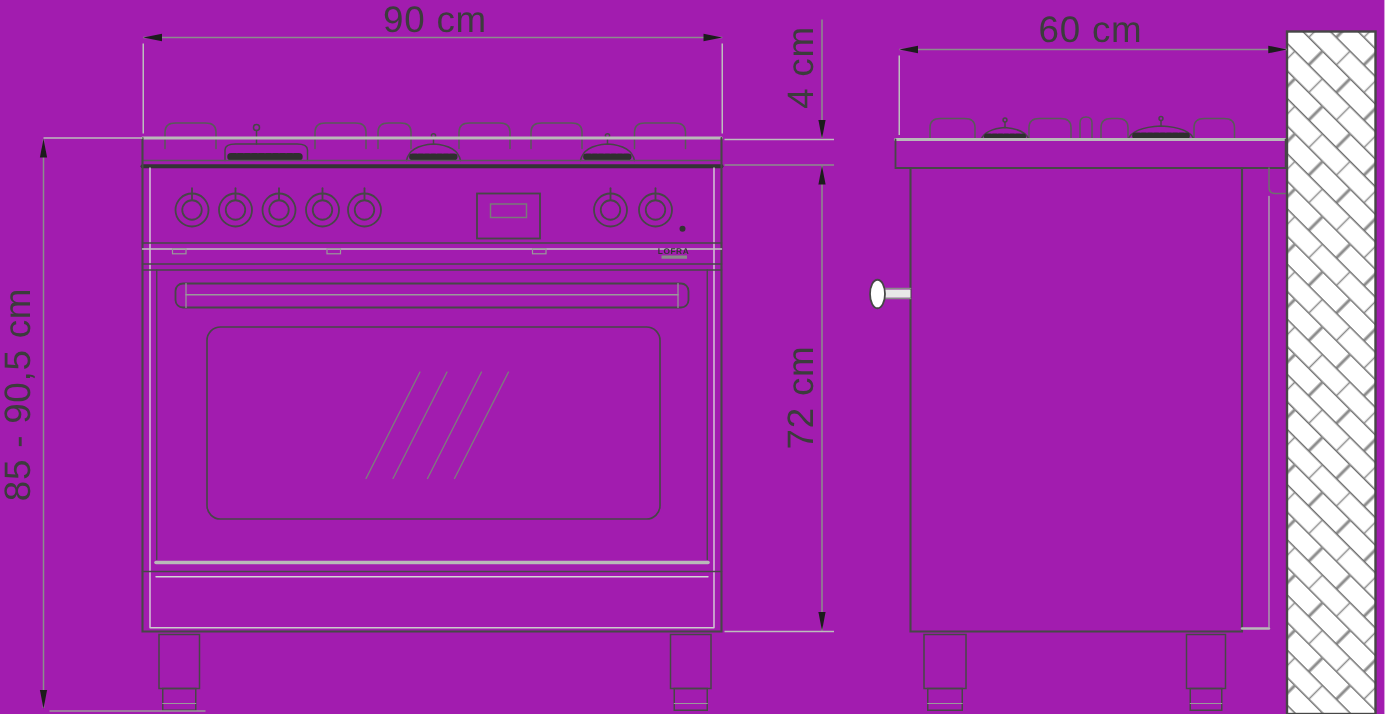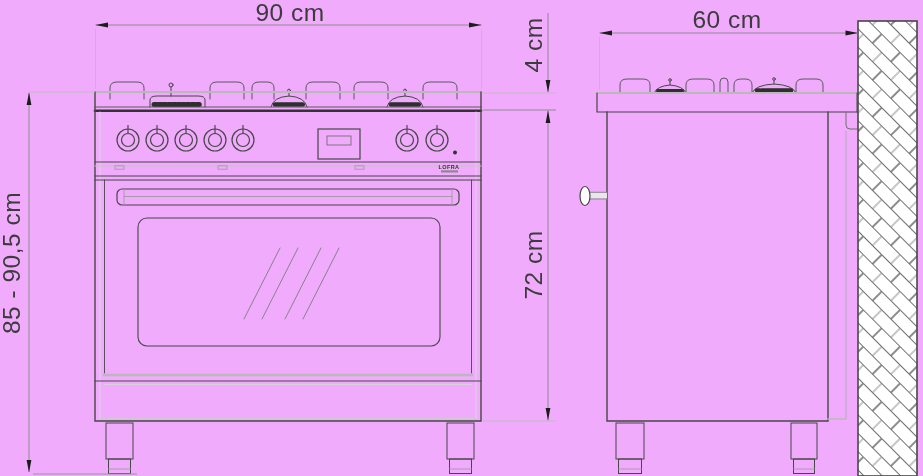--- a/index.html
+++ b/index.html
@@ -1,17 +1,17 @@
 <!DOCTYPE html>
 <html><head>
 <meta charset="utf-8">
 <style>
   html,body{margin:0;padding:0;background:#ffffff;}
   .canvas{
-    width:923px;height:476px;position:relative;background:#f0abfc;
+    width:923px;height:476px;position:relative;background:#a21caf;
     font-family:"Liberation Sans", sans-serif;overflow:hidden;
   }
   svg{display:block;}
   text{fill:#3c3c3c;}
   .dim-label{font-size:24.5px;letter-spacing:0.5px;}
   .brand{font-size:5.5px;font-weight:bold;letter-spacing:0.4px;fill:#333;}
 </style>
 </head>
 <body>
 

